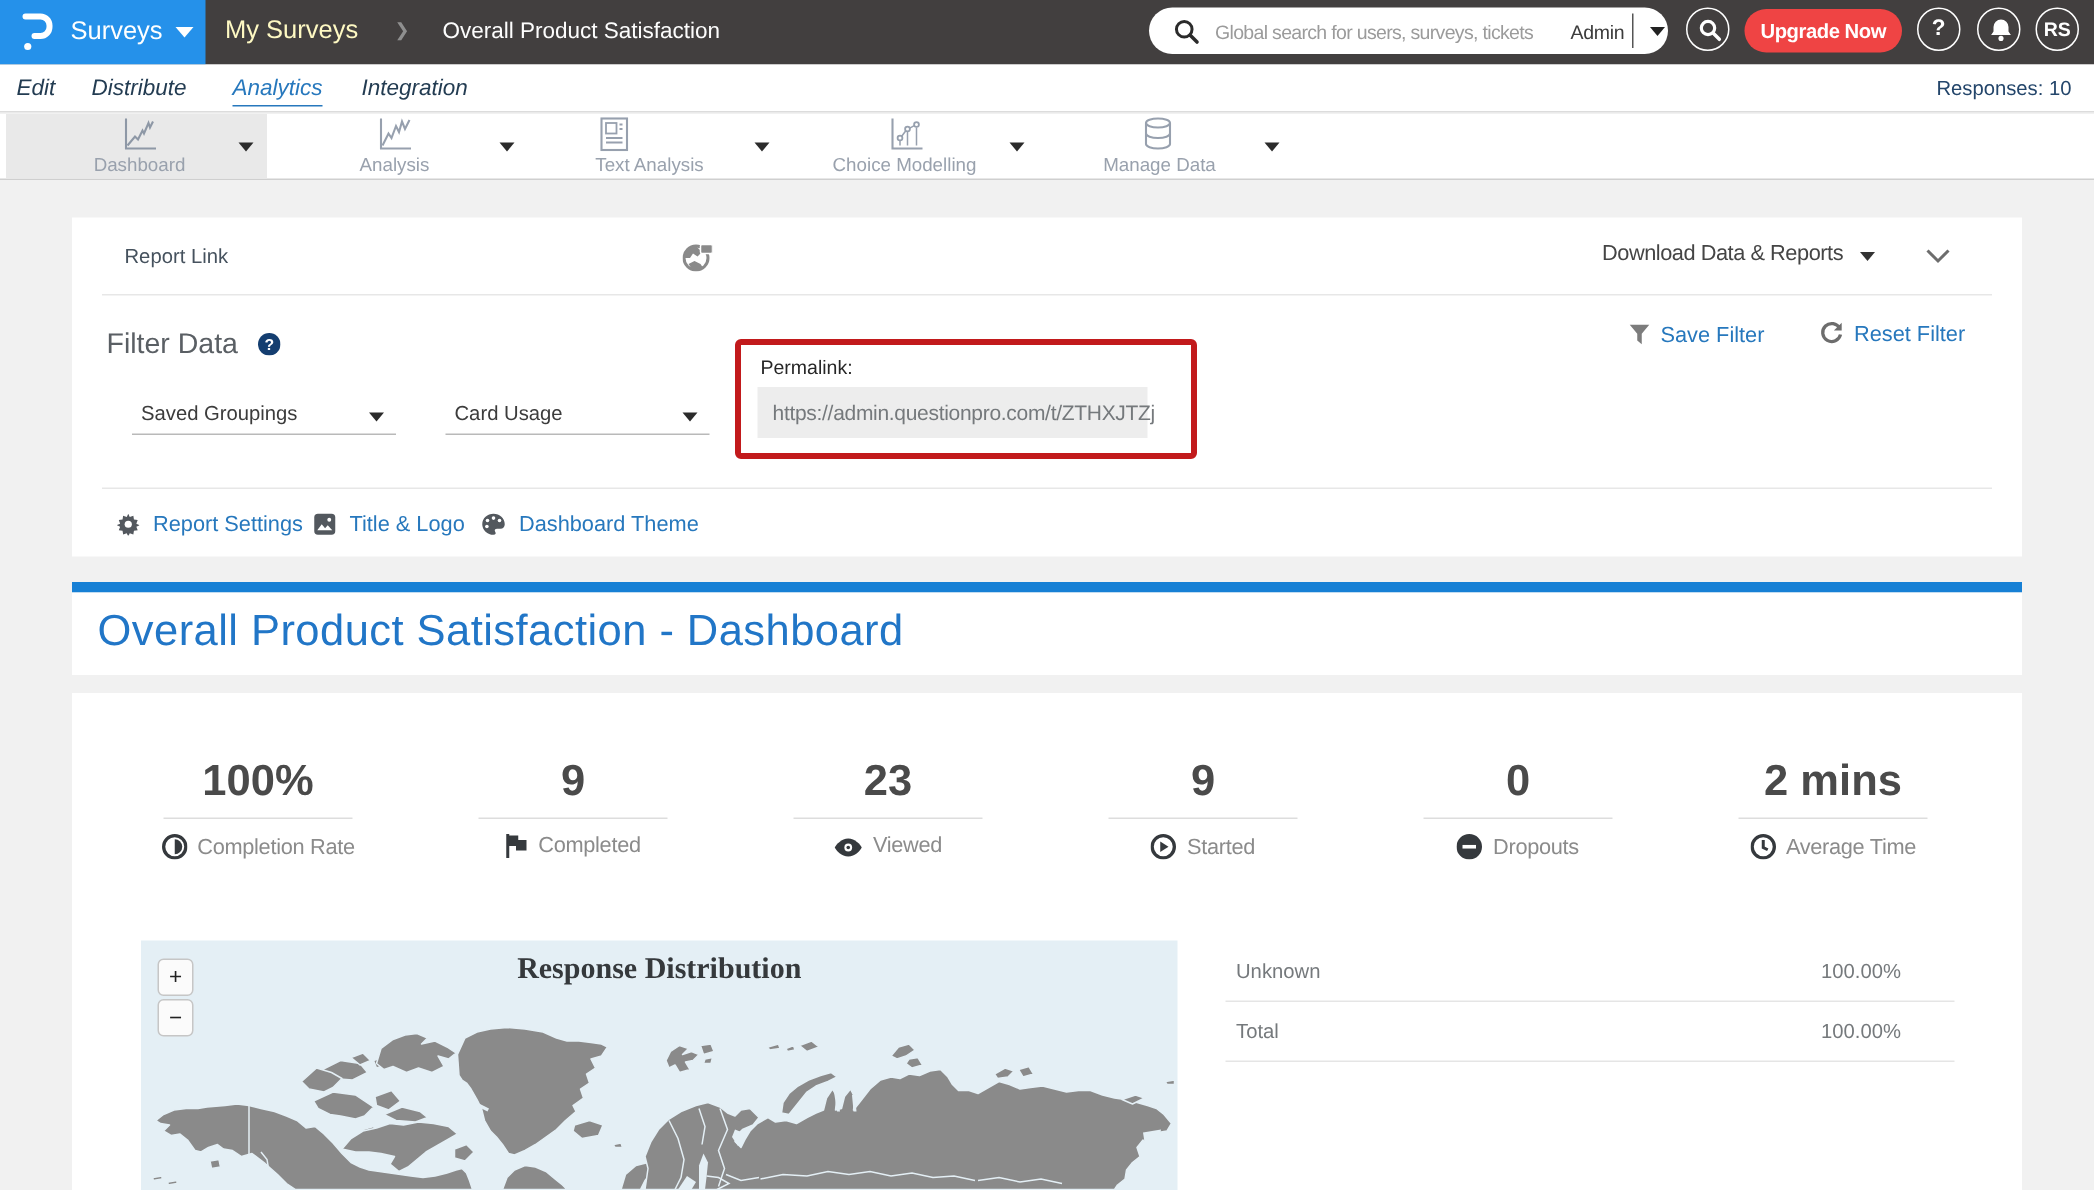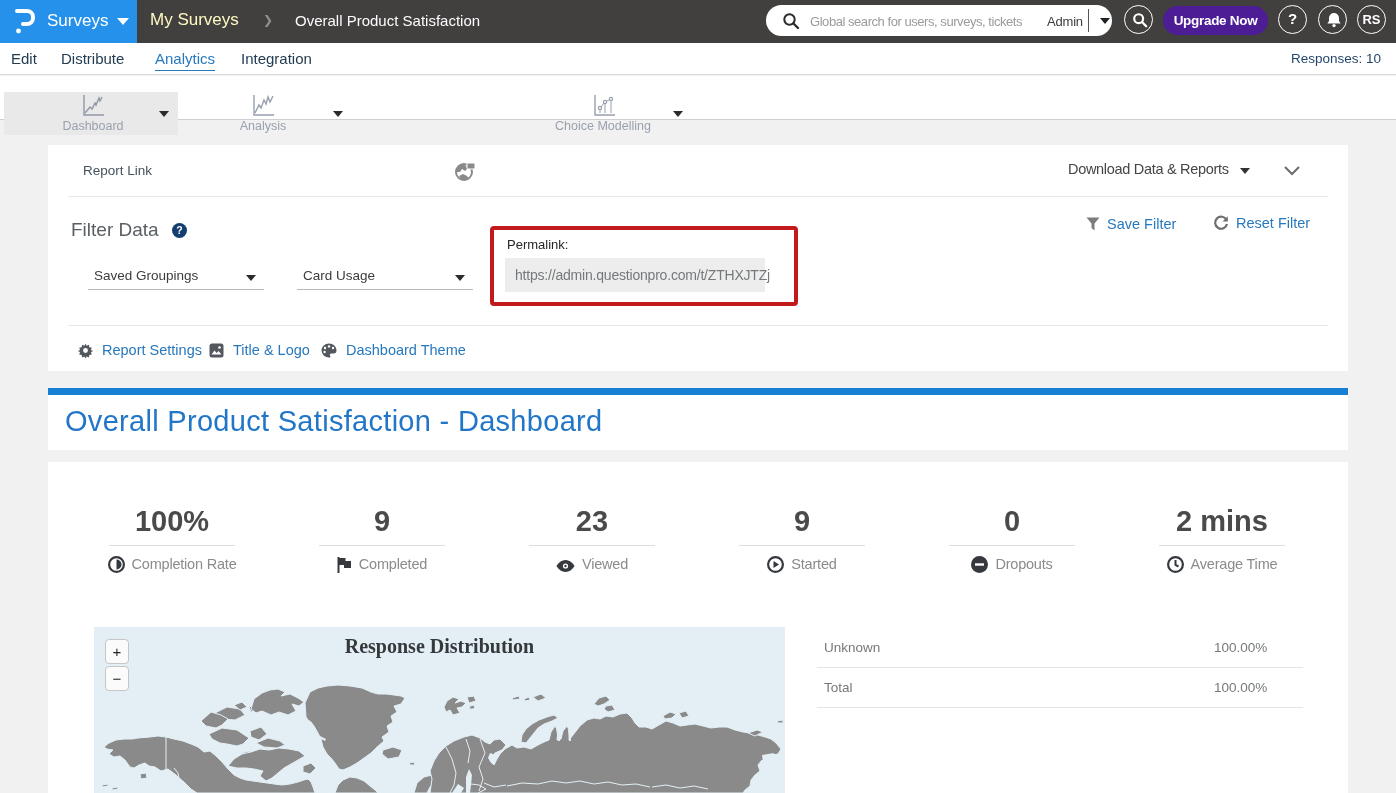--- a/index.html
+++ b/index.html
@@ -15,31 +15,31 @@
 #crumb1 { position:absolute; left:150px; top:10px; color:#fef9c3; font-size:17px; }
 #crumbsep { position:absolute; left:263px; top:13px; color:#8f8f8f; font-size:12px; }
 #crumb2 { position:absolute; left:295px; top:12px; color:#fdfdfd; font-size:15px; }
 #searchpill { position:absolute; left:766px; top:5px; width:346px; height:31px; background:#fff; border-radius:16px; }
 #searchpill .ph { position:absolute; left:44px; top:9px; color:#9b9b9b; font-size:13px; letter-spacing:-0.45px; }
 #searchpill .admin { position:absolute; left:281px; top:9px; color:#3c3c3c; font-size:13px; letter-spacing:-0.2px; }
 #searchpill .vline { position:absolute; left:322px; top:4px; width:1px; height:23px; background:#555; }
 #searchpill .caret { position:absolute; left:334px; top:13px; width:0; height:0;
   border-left:5px solid transparent; border-right:5px solid transparent; border-top:6px solid #222; }
 .cbtn { position:absolute; top:5px; width:29px; height:29px; border:1.5px solid #fff; border-radius:50%; }
-#upgrade { position:absolute; left:1163px; top:6px; width:105px; height:29px; background:#4c1d95;
+#upgrade { position:absolute; left:1163px; top:6px; width:105px; height:29px; background:#ef4444;
   border-radius:15px; color:#fff; font-weight:bold; font-size:13.5px; letter-spacing:-0.3px; text-align:center; line-height:29px; }
 .cbtn .t { position:absolute; width:100%; text-align:center; top:4px; color:#fff; font-weight:bold; font-size:15px; }
 
 #nav { position:absolute; left:0; top:43px; width:1396px; height:32px; background:#fff; border-bottom:1px solid #dcdcdc; }
-#nav a { position:absolute; top:7px; color:#233c52; font-size:15px; text-decoration:none; }
+#nav a { position:absolute; top:7px; color:#233c52; font-size:15px; text-decoration:none;font-style:italic; }
 #nav .active { color:#2778bd; border-bottom:1px solid #2778bd; padding-bottom:3px; }
 #nav .resp { position:absolute; right:15px; top:8px; color:#24466b; font-size:13.5px; }
 
 #toolbar { position:absolute; left:0; top:76px; width:1396px; height:44px; background:#fff; border-bottom:1px solid #cfcfcf; }
-.tbtab { position:absolute; top:16px; height:43px; width:170px; }
+.tbtab { position:absolute; top:0; height:43px; width:170px; }
 .tbtab.sel { background:#e9e9e9; }
 .tbtab .lbl { position:absolute; width:170px; left:0; top:27px; text-align:center; color:#99a1ad; font-size:12.5px; }
 .tbtab .icon { position:absolute; left:69px; top:1px; }
 .tbtab .car { position:absolute; left:155px; top:19px; width:0; height:0;
   border-left:5px solid transparent; border-right:5px solid transparent; border-top:6px solid #2b2b2b; }
 
 #card1 { position:absolute; left:48px; top:145px; width:1300px; height:226px; background:#fff; }
 #card1 .rl-label { position:absolute; left:35px; top:18px; color:#46525e; font-size:13.5px; font-weight:bold;}
 #card1 .rl-input { position:absolute; left:107px; top:10px; width:281px; height:30px; background:#f1f1f1; border-radius:3px;
   color:#75797c; font-size:14px; letter-spacing:-0.2px; line-height:30px; padding-left:11px; }
@@ -148,33 +148,54 @@
     <div class="car"></div>
   </div>
   <div class="tbtab" style="left:178px;">
     <svg class="icon" width="32" height="26" viewBox="0 0 32 26">
       <polyline points="7,2 7,22 27,22" fill="none" stroke="#97a0ae" stroke-width="1.4"></polyline>
       <polyline points="8,20 12,12 14,15 17,7 19,11 21,4 23,9 26,3" fill="none" stroke="#97a0ae" stroke-width="1.4"></polyline>
     </svg>
     <div class="lbl">Analysis</div>
     <div class="car"></div>
   </div>
+  <div class="tbtab" style="left:348px;">
+    <svg class="icon" width="30" height="26" viewBox="0 0 30 26" style="left:47px;">
+      <rect x="6" y="2" width="17" height="21" fill="none" stroke="#97a0ae" stroke-width="1.4"></rect>
+      <rect x="9" y="5" width="7" height="7" fill="none" stroke="#97a0ae" stroke-width="1.2"></rect>
+      <line x1="18" y1="6" x2="20" y2="6" stroke="#97a0ae" stroke-width="1.2"></line>
+      <line x1="18" y1="9" x2="20" y2="9" stroke="#97a0ae" stroke-width="1.2"></line>
+      <line x1="9" y1="15" x2="20" y2="15" stroke="#97a0ae" stroke-width="1.2"></line>
+      <line x1="9" y1="18" x2="20" y2="18" stroke="#97a0ae" stroke-width="1.2"></line>
+    </svg>
+    <div class="lbl">Text Analysis</div>
+    <div class="car"></div>
+  </div>
   <div class="tbtab" style="left:518px;">
     <svg class="icon" width="32" height="26" viewBox="0 0 32 26">
       <polyline points="8,2 8,22 28,22" fill="none" stroke="#97a0ae" stroke-width="1.4"></polyline>
       <circle cx="13" cy="15" r="1.6" fill="none" stroke="#97a0ae" stroke-width="1.2"></circle>
       <circle cx="18" cy="9" r="1.6" fill="none" stroke="#97a0ae" stroke-width="1.2"></circle>
       <circle cx="24" cy="6" r="1.6" fill="none" stroke="#97a0ae" stroke-width="1.2"></circle>
       <line x1="14" y1="14" x2="17" y2="10" stroke="#97a0ae" stroke-width="1"></line>
       <line x1="19.5" y1="8.4" x2="22.5" y2="6.7" stroke="#97a0ae" stroke-width="1"></line>
       <line x1="13" y1="17" x2="13" y2="20" stroke="#97a0ae" stroke-width="1"></line>
       <line x1="18" y1="11" x2="18" y2="20" stroke="#97a0ae" stroke-width="1"></line>
       <line x1="24" y1="8" x2="24" y2="20" stroke="#97a0ae" stroke-width="1"></line>
     </svg>
     <div class="lbl">Choice Modelling</div>
+    <div class="car"></div>
+  </div>
+  <div class="tbtab" style="left:688px;">
+    <svg class="icon" width="30" height="26" viewBox="0 0 30 26">
+      <ellipse cx="15" cy="5" rx="8" ry="3" fill="none" stroke="#97a0ae" stroke-width="1.4"></ellipse>
+      <path d="M7,5 v14 a8,3 0 0 0 16,0 v-14" fill="none" stroke="#97a0ae" stroke-width="1.4"></path>
+      <path d="M7,12 a8,3 0 0 0 16,0" fill="none" stroke="#97a0ae" stroke-width="1.4"></path>
+    </svg>
+    <div class="lbl">Manage Data</div>
     <div class="car"></div>
   </div>
 </div>
 
 <div id="card1">
   <span class="rl-label" style="font-weight:normal;">Report Link</span>
   <svg class="abs" style="left:407px;top:16px" width="20" height="20" viewBox="0 0 20 20">
     <circle cx="9" cy="11" r="8" fill="none" stroke="#8a8a8a" stroke-width="2"></circle>
     <path d="M9,3 a8,8 0 0 0 -8,8 l4,0 2,-3 3,2 3,-3 -2,-2 z" fill="#8a8a8a" stroke="none"></path>
     <path d="M4,15 l4,-2 4,2 2,3 a8,8 0 0 1 -8,0 z" fill="#8a8a8a" stroke="none"></path>

